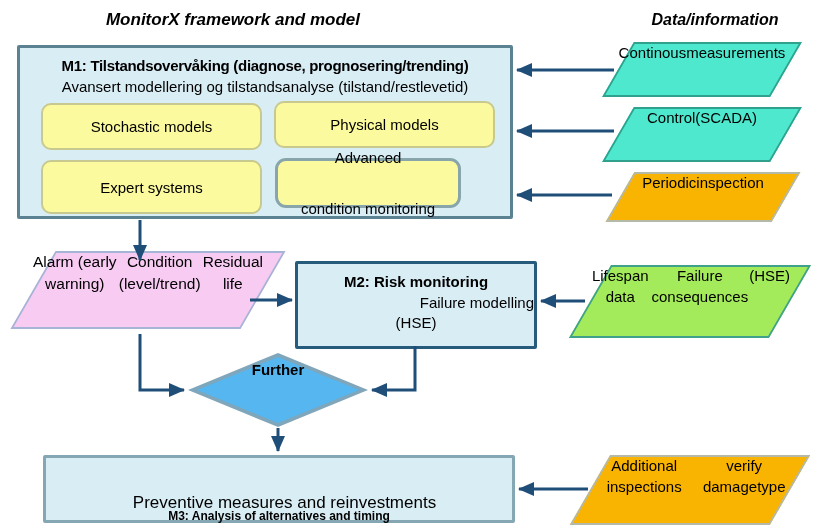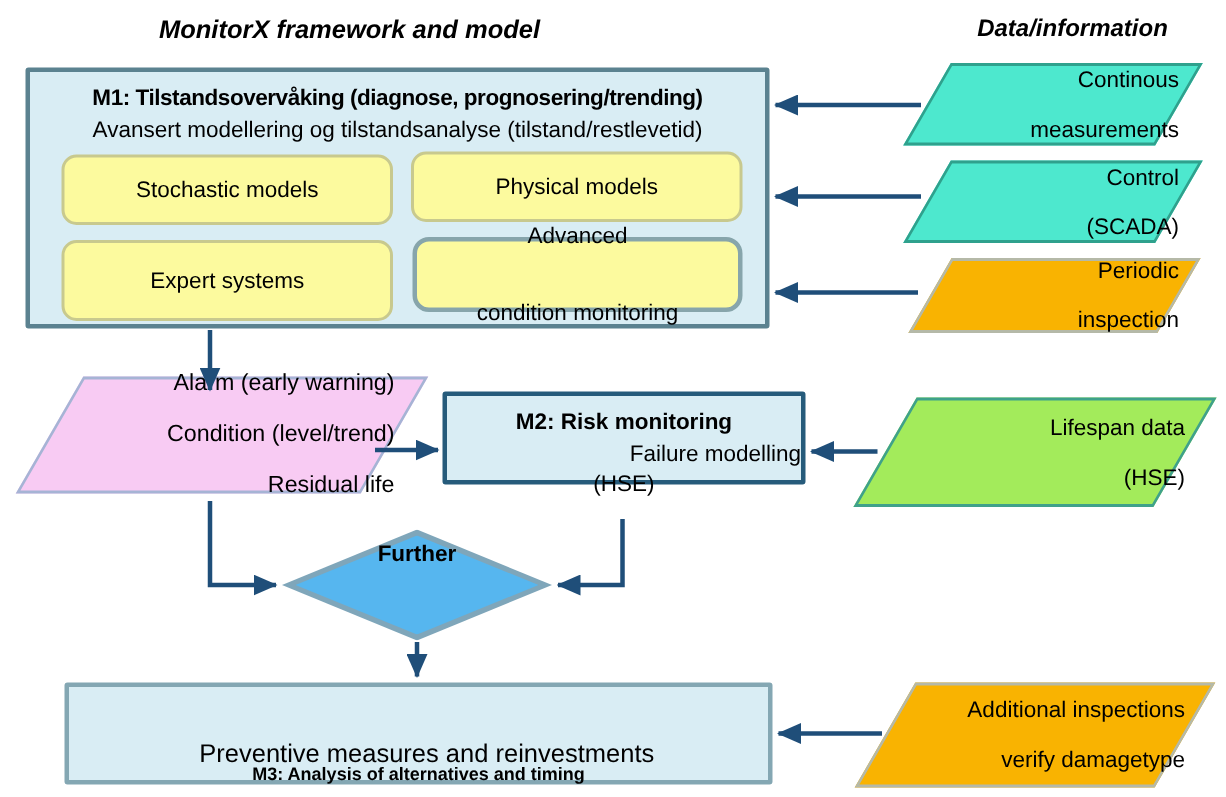--- a/index.html
+++ b/index.html
@@ -6,21 +6,21 @@
   .canvas {
     position:relative; width:817px; height:531px; background:#ffffff;
     font-family:"Liberation Sans", sans-serif; color:#000; overflow:hidden;
   }
   .abs { position:absolute;font-style:italic; }
   .heading { font-weight:bold; font-size:17px; text-align:center; }
 
   
   .module { position:absolute; background:#D9EDF4; border-radius:2px; box-sizing:border-box;padding-left:44px; }
   .m1 { left:17px; top:45px; width:496px; height:174px; border:3px solid #5B8290; }
-  .m2 { left:295px; top:261px; width:242px; height:62px; border:3px solid #265B7B; }
+  .m2 { left:295px; top:261px; width:242px; height:88px; border:3px solid #265B7B; }
   .m3 { left:43px; top:455px; width:472px; height:68px; border:3px solid #84A7B3; }
   .m1-title { position:absolute; left:0; right:0; top:9px; text-align:center;
               font-weight:bold; font-size:15px; letter-spacing:-0.3px; }
   .m1-sub   { position:absolute; left:0; right:0; top:30px; text-align:center; font-size:15px; }
   .m2-title { position:absolute; left:0; right:0; top:9px; text-align:center; font-weight:bold; font-size:15px; }
   .m2-l1 { position:absolute; left:0; right:0; top:30px; text-align:right; font-size:15px; }
   .m2-l2 { position:absolute; left:0; right:0; top:50px; text-align:center; font-size:15px; }
   .m3-title { position:absolute; left:0; right:0; top:10px; text-align:center; font-weight:bold; font-size:12px;margin-top:41px; }
   .m3-sub   { position:absolute; left:0; right:0; top:35px; text-align:center; font-size:17px;margin-left:11px; }
 
@@ -33,22 +33,22 @@
   .model-box.advanced { border:3px solid #87A5AB; border-radius:11px; }
 
   
   .para { position:absolute; }
   .para-bg { position:absolute; inset:0; transform:skewX(-30deg); box-sizing:border-box; }
   .para-bg.teal   { border:2px solid #2FA18D; }
   .para-bg.orange { border:2px solid #B5B9A8; }
   .para-bg.pink   { border:2px solid #A6B4D5; }
   .para-bg.green  { border:2px solid #3FA18B; }
   .para-text {
-    position:absolute; inset:0; display:flex; flex-direction:column; align-items:flex-end;
-    justify-content:center; font-size:15px; line-height:21px; text-align:center;gap:12px;
+    position:absolute; inset:0; display:flex; flex-direction:row; align-items:flex-start;
+    justify-content:center; font-size:15px; line-height:21px; text-align:center;
   }
   .para-text span { display:block; }
   .alarm-text { line-height:22px; font-size:15.5px; }
 
   
   .diamond-outer { position:absolute; left:188px; top:353px; width:180px; height:74px;
     background:#7FA6BA; clip-path:polygon(50% 0, 100% 50%, 50% 100%, 0 50%); }
   .diamond-inner { position:absolute; inset:0;
     clip-path:polygon(50% 4px, calc(100% - 9px) 50%, 50% calc(100% - 4px), 9px 50%); }
   .diamond-label { position:absolute; left:208px; top:360px; width:140px; text-align:center;
@@ -72,21 +72,21 @@
 
   <div class="model-box" style="left: 41px; top: 103px; width: 221px; height: 47px; background-color: rgb(252, 250, 158);">
     <span>Stochastic models</span>
   </div>
   <div class="model-box" style="left: 274px; top: 101px; width: 221px; height: 47px; background-color: rgb(252, 250, 158);">
     <span>Physical models</span>
   </div>
   <div class="model-box" style="left: 41px; top: 160px; width: 221px; height: 54px; background-color: rgb(252, 250, 158);">
     <span>Expert systems</span>
   </div>
-  <div class="model-box advanced" style="left: 275px; top: 158px; width: 220px; height: 50px; background-color: rgb(252, 250, 158); gap: 32px;">
+  <div class="model-box advanced" style="left: 275px; top: 158px; width: 186px; height: 50px; background-color: rgb(252, 250, 158); gap: 32px;">
     <span>Advanced</span>
     <span>condition monitoring</span>
   </div>
 
   <div class="para" style="left:618px; top:42px; width:168px; height:55px;">
     <div class="para-bg teal" style="background-color: rgb(77, 232, 206);"></div>
     <div class="para-text">
       <span>Continous</span>
       <span>measurements</span>
     </div>
@@ -118,20 +118,21 @@
   <div class="module m2" style="background-color: rgb(217, 237, 244);">
     <div class="m2-title">M2: Risk monitoring</div>
     <div class="m2-l1">Failure modelling</div>
     <div class="m2-l2">(HSE)</div>
   </div>
 
   <div class="para" style="left:590px; top:265px; width:200px; height:73px;">
     <div class="para-bg green" style="background-color: rgb(163, 235, 91);"></div>
     <div class="para-text">
       <span>Lifespan data</span>
+      <span>Failure consequences</span>
       <span>(HSE)</span>
     </div>
   </div>
 
   <div class="diamond-outer" style="background-color: rgb(127, 166, 186);">
     <div class="diamond-inner" style="background-color: rgb(86, 182, 239);"></div>
   </div>
   <div class="diamond-label">
     <span>Further</span>
   </div>

